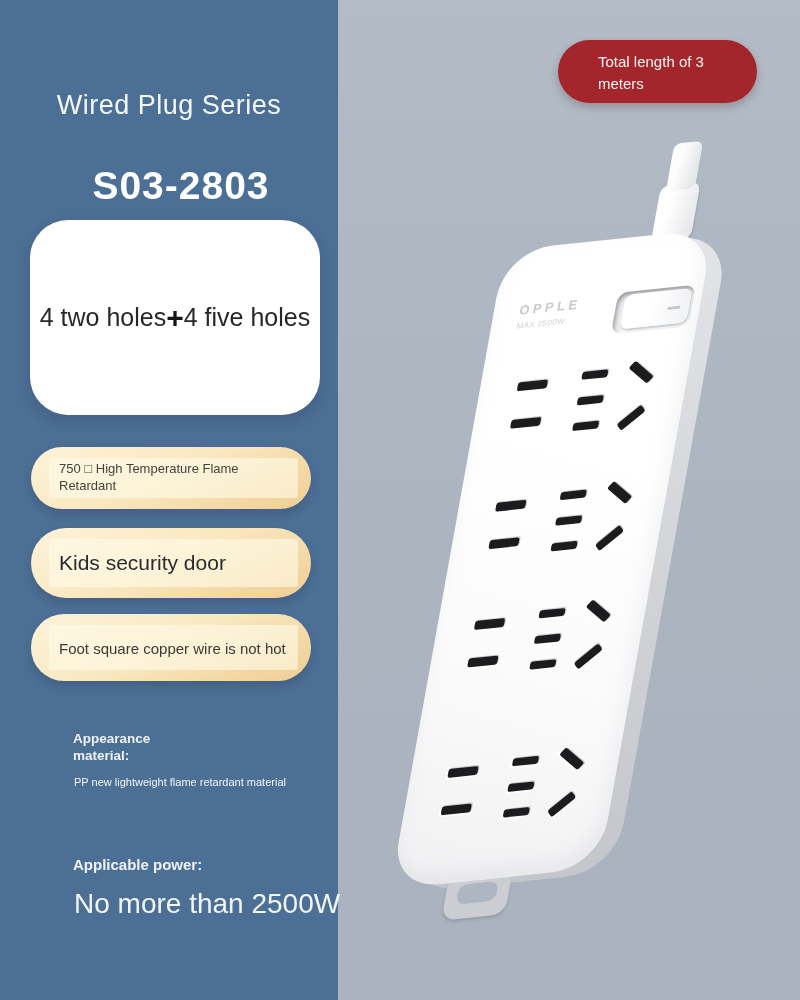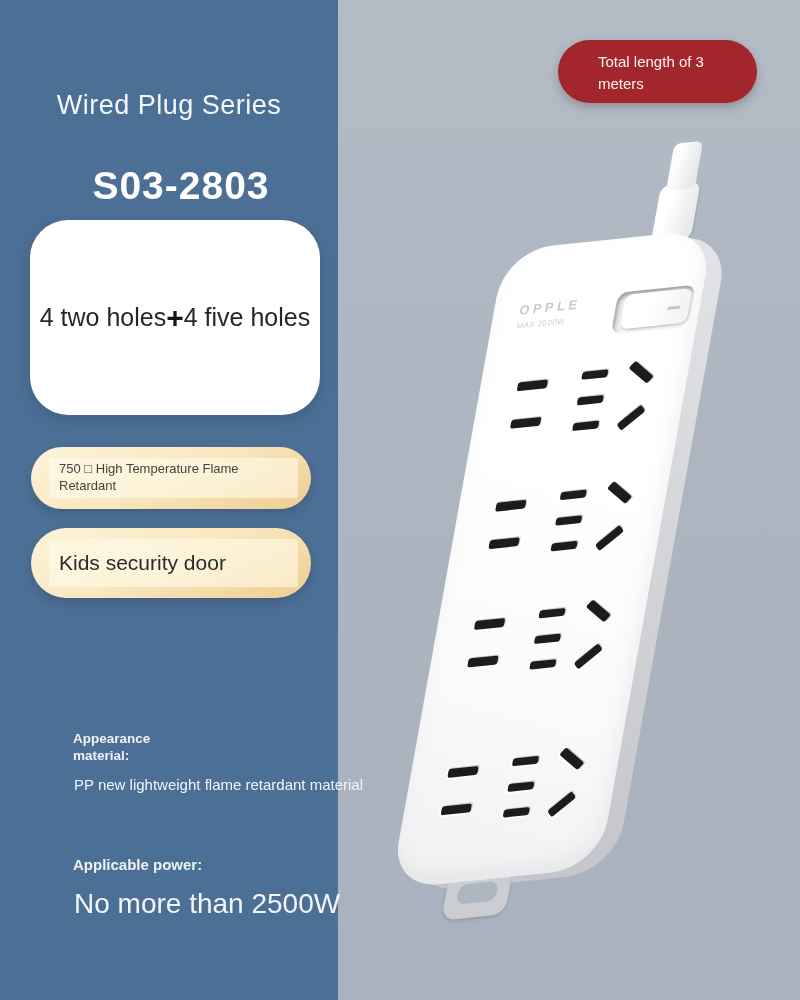--- a/index.html
+++ b/index.html
@@ -47,21 +47,21 @@
   .badge-2 .badge-text{font-size:21px;color:#2b2a2e;}
   .badge-3{top:614px;height:67px;border-radius:33px;}
   .badge-3 .badge-text{font-size:15px;color:#3c3a34;}
   .spec-label{
     position:absolute;left:73px;color:#eef2f7;font-weight:700;font-size:13.5px;line-height:1.25;
   }
   .spec-value{
     position:absolute;left:74px;color:#f2f5f9;white-space:nowrap;
   }
   .spec1-label{top:731px;width:110px;}
-  .spec1-value{top:776px;font-size:15px;}
+  .spec1-value{top:776px;font-size:11px;}
   .spec2-label{top:856px;font-size:15px;}
   .spec2-value{top:888px;font-size:28px;}
   .red-badge{
     position:absolute;left:558px;top:40px;width:199px;height:63px;
     background:var(--badge-red,#a2262b);border-radius:32px;
     box-shadow:0 4px 8px rgba(60,20,22,.25);
   }
   .red-badge-text{
     position:absolute;left:40px;top:11px;width:140px;
     color:#fdf4f2;font-size:15px;font-weight:500;line-height:1.45;
@@ -152,20 +152,24 @@
   </div>
 
   <div class="badge badge-1">
     <div class="badge-inner"></div>
     <div class="badge-text">750 □ High Temperature Flame Retardant</div>
   </div>
   <div class="badge badge-2">
     <div class="badge-inner"></div>
     <div class="badge-text">Kids security door</div>
   </div>
+  <div class="badge badge-3">
+    <div class="badge-inner"></div>
+    <div class="badge-text">Foot square copper wire is not hot</div>
+  </div>
 
   <div class="spec-label spec1-label">Appearance material:</div>
   <div class="spec-value spec1-value">PP new lightweight flame retardant material</div>
 
   <div class="spec-label spec2-label">Applicable power:</div>
   <div class="spec-value spec2-value">No more than 2500W</div>
 </aside>
 
 <div class="red-badge">
   <div class="red-badge-text">Total length of 3 meters</div>

